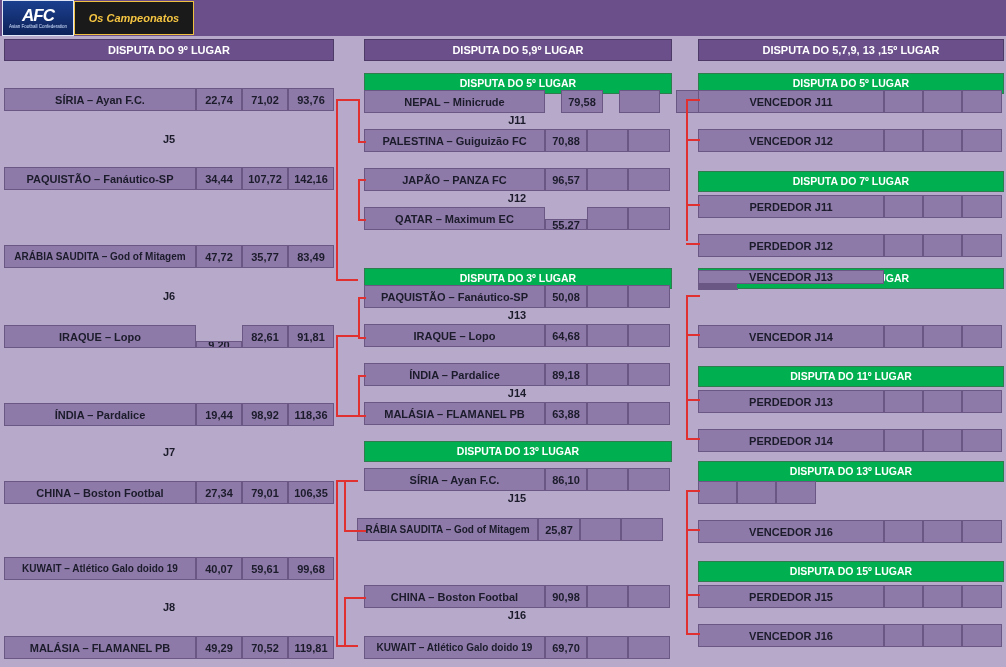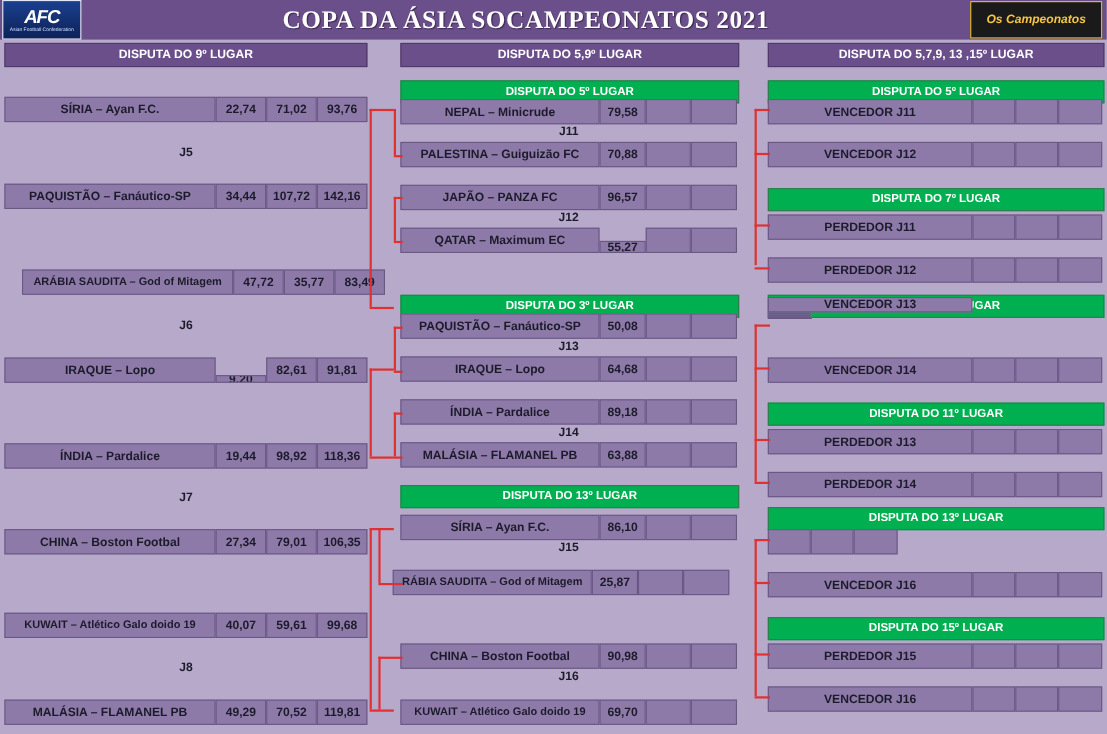--- a/index.html
+++ b/index.html
@@ -83,21 +83,20 @@
 </head>
 <body>
 
 <div class="header">
   <div class="logo-left">
     <div>
       <span class="afc">AFC</span>
       <span class="afcsub">Asian Football Confederation</span>
     </div>
   </div>
-  <div class="header-title">COPA DA ÁSIA SOCAMPEONATOS  2021</div>
   <div class="logo-right">Os Campeonatos</div>
 </div>
 
 <div class="banner" style="left:4px;top:39px;width:328px;">DISPUTA DO 9º LUGAR</div>
 <div class="banner" style="left:364px;top:39px;width:306px;">DISPUTA DO 5,9º LUGAR</div>
 <div class="banner" style="left:698px;top:39px;width:304px;">DISPUTA DO 5,7,9, 13 ,15º LUGAR</div>
 
 <div class="row" style="left:4px;top:88px;">
   <div class="cell name" style="width:192px;">SÍRIA – Ayan F.C.</div>
   <div class="cell score" style="width:46px;">22,74</div>
@@ -106,21 +105,21 @@
 </div>
 <div class="label" style="left:4px;top:133px;width:330px;">J5</div>
 <div class="row" style="left:4px;top:167px;">
   <div class="cell name" style="width:192px;">PAQUISTÃO – Fanáutico-SP</div>
   <div class="cell score" style="width:46px;">34,44</div>
   <div class="cell score" style="width:46px;">107,72</div>
   <div class="cell score" style="width:46px;">142,16</div>
 </div>
 
 <div class="row" style="left:4px;top:245px;">
-  <div class="cell name" style="width:192px;font-size:10px;margin-left:16px;">ARÁBIA SAUDITA – God of Mitagem</div>
+  <div class="cell name" style="width:192px;font-size:10px;">ARÁBIA SAUDITA – God of Mitagem</div>
   <div class="cell score" style="width:46px;">47,72</div>
   <div class="cell score" style="width:46px;">35,77</div>
   <div class="cell score" style="width:46px;text-align:right;">83,49</div>
 </div>
 <div class="label" style="left:4px;top:290px;width:330px;">J6</div>
 <div class="row" style="left:4px;top:325px;">
   <div class="cell name" style="width:192px;">IRAQUE – Lopo</div>
   <div class="cell score" style="width:46px;margin-top:16px;">9,20</div>
   <div class="cell score" style="width:46px;">82,61</div>
   <div class="cell score" style="width:46px;">91,81</div>
@@ -158,21 +157,21 @@
 <div class="ln lnh" style="left:336px;top:99px;width:22px;"></div>
 <div class="ln lnh" style="left:336px;top:279px;width:22px;"></div>
 <div class="ln lnv" style="left:336px;top:335px;height:80px;"></div>
 <div class="ln lnh" style="left:336px;top:335px;width:22px;"></div>
 <div class="ln lnh" style="left:336px;top:415px;width:22px;"></div>
 <div class="ln lnv" style="left:336px;top:480px;height:165px;"></div>
 <div class="ln lnh" style="left:336px;top:480px;width:22px;"></div>
 <div class="ln lnh" style="left:336px;top:645px;width:22px;"></div>
 
 <div class="greenbar" style="left:364px;top:73px;width:306px;">DISPUTA DO 5º LUGAR</div>
-<div class="row" style="left:364px;top:90px;">
+<div class="row" style="left:364px;top:90px;gap:16px;">
   <div class="cell name" style="width:181px;">NEPAL – Minicrude</div>
   <div class="cell score" style="width:42px;">79,58</div>
   <div class="cell empty" style="width:41px;"></div>
   <div class="cell empty" style="width:42px;"></div>
 </div>
 <div class="label" style="left:364px;top:114px;width:306px;">J11</div>
 <div class="row" style="left:364px;top:129px;">
   <div class="cell name" style="width:181px;">PALESTINA – Guiguizão FC</div>
   <div class="cell score" style="width:42px;">70,88</div>
   <div class="cell empty" style="width:41px;"></div>

